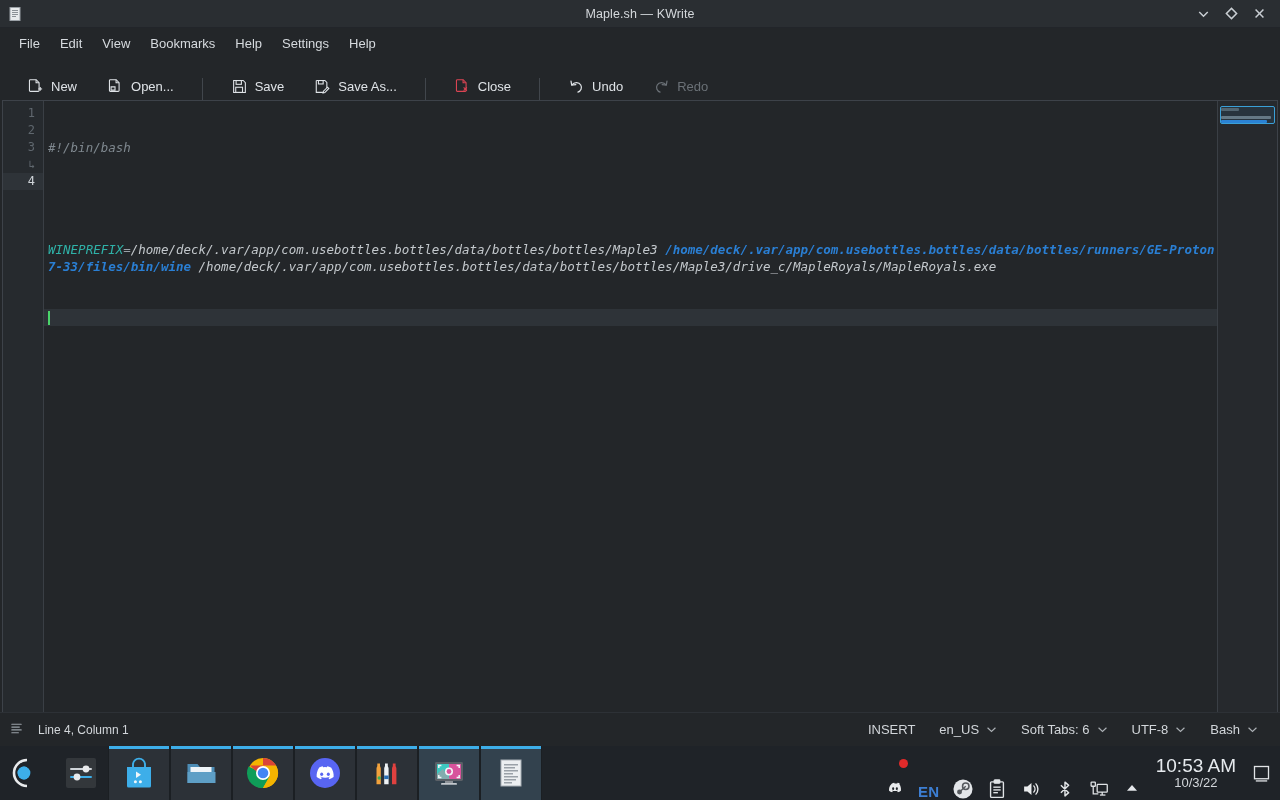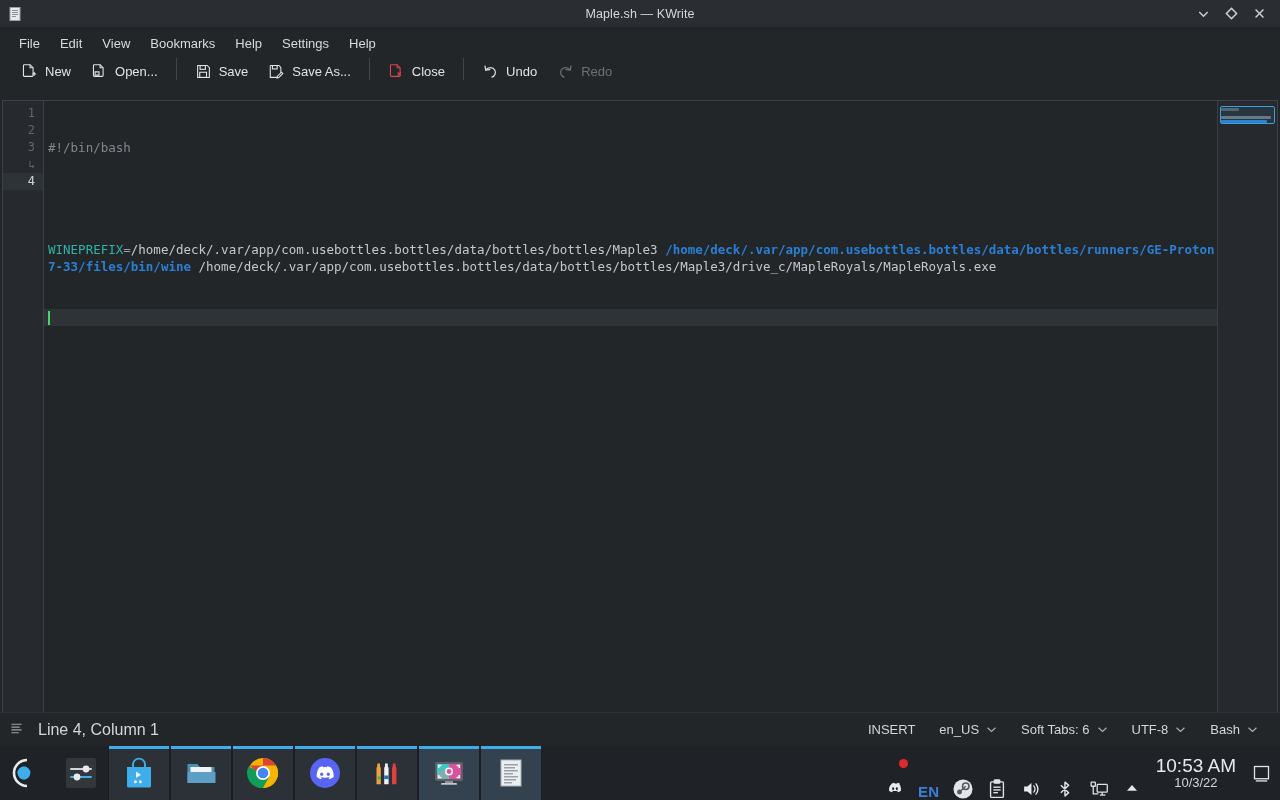--- a/index.html
+++ b/index.html
@@ -31,22 +31,22 @@
   .menubar {
     height:30px; background:#232629; display:flex; align-items:center;
     padding-left:9px; flex:0 0 30px;
   }
   .menu-item {
     font-size:13px; color:#d6dade; padding:4px 10px; border-radius:2px; white-space:nowrap;
   }
 
   
   .toolbar {
-    height:42px; background:#232629; display:flex; align-items:flex-start;
-    padding-left:12px; gap:2px; flex:0 0 42px;
+    height:42px; background:#232629; display:flex; align-items:flex-end;
+    padding-left:12px; gap:12px; flex:0 0 42px;margin-left:6px;
   }
   .tb-btn {
     display:flex; align-items:center; gap:7px; padding:5px 9px; border-radius:3px;
     font-size:13px; color:#dfe3e7; white-space:nowrap;
   }
   .tb-btn.disabled { color:#6b7177; }
   .tb-sep { width:1px; height:22px; background:#41464c; margin:0 7px; }
   .ico { width:17px; height:17px; display:block; flex:0 0 17px; }
 
   
@@ -63,21 +63,21 @@
     font-family:"DejaVu Sans Mono", monospace; font-size:12px;
     color:#5f676e; padding-top:4px; text-align:right;
   }
   .gnum { height:17px; line-height:17px; padding-right:8px; }
   .gnum.current { color:#cfd4d9; background:#2e3338; }
   .gnum.wrapmark { color:#5f676e; font-size:11px; }
   .code {
     flex:1; padding:4px 0 0 4px; min-width:0;
     font-family:"DejaVu Sans Mono", monospace; font-size:12.5px;
     color:#cfd3d7; line-height:17px; white-space:pre-wrap; word-break:break-all;
-    position:relative; overflow:hidden;
+    position:relative; overflow:hidden;font-style:italic;
   }
   .cline { height:17px; line-height:17px; }
   .cline.current { background:#2e3338; margin-left:-4px; padding-left:4px; }
   .tok-comment { color:#7f888f; }
   .tok-var     { color:#2fb2a8; }
   .tok-op      { color:#9aa2a9; }
   .tok-path    { color:#c3c8cc; }
   .tok-cmd     { color:#2a7fd4; font-weight:bold; }
   .caret {
     display:inline-block; width:2px; height:14px; background:#4ad46a;
@@ -93,21 +93,21 @@
     border:1px solid #3aa0d8; background:rgba(58,160,216,.10); border-radius:2px;
   }
   .mm-row { height:3px; margin:1px 3px; border-radius:1px; }
 
   
   .statusbar {
     height:34px; flex:0 0 34px; background:#232629; display:flex; align-items:center;
     padding:0 10px 0 9px; gap:0; border-top:1px solid #2d3136;
   }
   .sb-left { display:flex; align-items:center; gap:12px; }
-  .sb-text { font-size:16px; color:#d2d6da; white-space:nowrap; }
+  .sb-text { font-size:12px; color:#d2d6da; white-space:nowrap; }
   .sb-right { margin-left:auto; display:flex; align-items:center; gap:0; }
   .sb-item {
     display:flex; align-items:center; gap:7px; padding:5px 12px; border-radius:3px;
     font-size:13px; color:#d2d6da; white-space:nowrap;
   }
   .chev { width:11px; height:7px; display:block; opacity:.85; }
 
   
   .taskbar {
     height:54px; flex:0 0 54px; background:#1f2328; display:flex; align-items:center;

